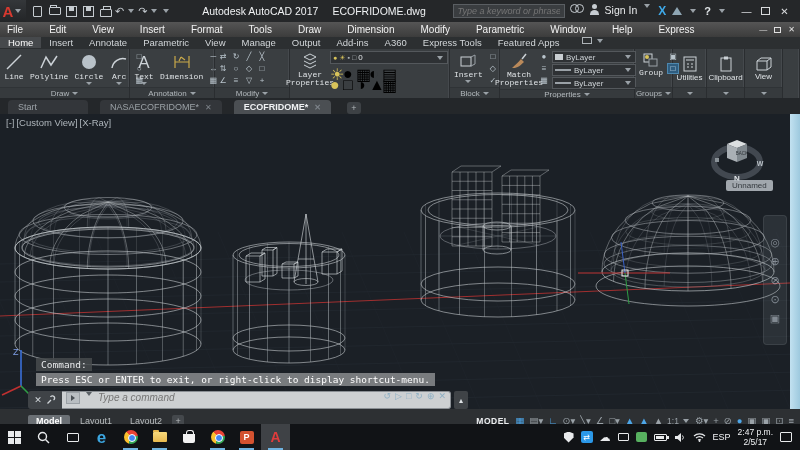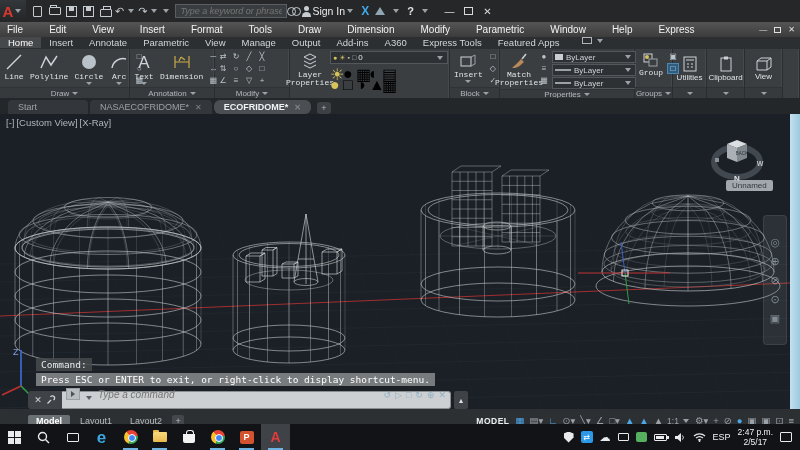--- a/index.html
+++ b/index.html
@@ -18,21 +18,21 @@
   .qi-page{width:9px;height:11px;border:1px solid #c6ccd1;border-radius:1px;}
   .qi-folder{width:12px;height:8px;border:1px solid #c6ccd1;border-radius:1px;position:relative;}
   .qi-folder::before{content:"";position:absolute;left:0;top:-3px;width:5px;height:2px;border:1px solid #c6ccd1;border-bottom:none;}
   .qi-save{width:11px;height:11px;border:1px solid #c6ccd1;position:relative;}
   .qi-save::before{content:"";position:absolute;left:2px;top:0;width:5px;height:4px;background:#c6ccd1;}
   .qi-print{width:12px;height:8px;border:1px solid #c6ccd1;border-radius:1px 1px 0 0;position:relative;margin-top:3px;}
   .qi-print::before{content:"";position:absolute;left:2px;top:-4px;width:6px;height:3px;border:1px solid #c6ccd1;border-bottom:none;}
   .qarr{color:#c6ccd1;font-size:11px;line-height:1;}
   .tinycaret{width:0;height:0;border-left:3px solid transparent;border-right:3px solid transparent;border-top:4px solid #9aa1a7;display:inline-block;margin:0 2px;}
   .tb-title{flex:1;display:flex;justify-content:center;gap:14px;color:#f0f2f4;}
-  .tb-search{display:flex;align-items:center;}
+  .tb-search{display:flex;align-items:flex-start;gap:5px;}
   .tb-search input{width:112px;height:14px;background:#3a3d40;border:1px solid #5a5e62;color:#cfd4d8;
     font-size:9px;font-style:italic;padding:0 4px;font-family:"Liberation Sans",sans-serif;}
   .binoc{width:14px;height:9px;position:relative;}
   .binoc::before,.binoc::after{content:"";position:absolute;top:0;width:7px;height:7px;border:1.5px solid #c6ccd1;border-radius:50%;}
   .binoc::before{left:0;} .binoc::after{right:0;}
   .person{width:11px;height:11px;position:relative;}
   .person::before{content:"";position:absolute;left:3px;top:0;width:5px;height:5px;border-radius:50%;background:#c6ccd1;}
   .person::after{content:"";position:absolute;left:1px;top:6px;width:9px;height:5px;border-radius:5px 5px 0 0;background:#c6ccd1;}
   .tb-right{display:flex;align-items:center;gap:6px;padding:0 6px;}
   .x-icon{color:#3fa9e8;font-weight:bold;font-size:12px;}
@@ -87,24 +87,24 @@
   .propcombos{display:flex;flex-direction:column;gap:1px;}
   .propcombo{display:flex;align-items:center;height:12px;width:84px;background:#2e3134;border:1px solid #54585c;padding:0 2px;gap:3px;color:#cfd4d8;font-size:8px;}
   .propcombo .sw{width:8px;height:6px;background:#c9ced2;}
   .propcombo .lw{width:16px;height:2px;background:#9aa1a7;}
   .propcombo .txt{flex:1;}
   .collpanel .panel-body{flex-direction:column;align-items:center;justify-content:center;gap:1px;color:#dfe3e6;font-size:8px;}
 
   
   .filetabs{position:absolute;left:0;top:98px;width:800px;height:16px;background:#24272a;display:flex;align-items:flex-end;font-size:9px;}
   .ftab{height:14px;display:flex;align-items:center;gap:6px;padding:0 10px;color:#9ba1a6;background:#33363a;
-    border-radius:4px 4px 0 0;margin-right:2px;}
+    border-radius:4px 4px 0 0;margin-right:12px;}
   .ftab.start{margin-left:8px;width:80px;}
   .ftab .fx{font-size:8px;color:#7d838a;}
-  .ftab.active{background:#4b4f53;color:#f0f2f4;font-weight:bold;border-radius:6px;}
+  .ftab.active{background:#4b4f53;color:#f0f2f4;font-weight:bold;}
   .ftab-add{width:14px;height:12px;border-radius:3px;background:#3d4145;color:#b2b8bc;display:flex;align-items:center;justify-content:center;font-size:9px;margin-left:4px;}
 
   
   .canvas{position:absolute;left:0;top:114px;width:800px;height:295px;background:#1b2026;overflow:hidden;}
   .canvas svg.cadsvg{position:absolute;left:0;top:0;}
   .vpctl{position:absolute;left:6px;top:3px;display:flex;gap:2px;color:#aeb5bb;font-size:9.5px;z-index:5;}
   .viewcube{position:absolute;left:710px;top:18px;z-index:5;}
   .vc-name{position:absolute;left:726px;top:66px;background:rgba(185,192,197,0.85);color:#34393e;
     font-size:8px;padding:1px 6px;border-radius:2px;z-index:5;}
   .navbar{position:absolute;left:763px;top:101px;width:24px;height:130px;background:rgba(130,140,150,0.16);
@@ -115,21 +115,21 @@
   .bluestrip{position:absolute;left:790px;top:114px;width:10px;height:295px;
     background:linear-gradient(90deg,#c2e1f0,#9dc9de);z-index:6;}
   .cmdhist{position:absolute;left:36px;top:244px;z-index:5;font-family:"DejaVu Sans Mono",monospace;font-size:9.5px;}
   .cmdhist .h1{display:inline-block;background:rgba(70,75,78,0.85);color:#e8eaec;padding:1px 5px;}
   .cmdhist .h2{display:block;background:rgba(128,131,134,0.92);color:#fff;padding:1px 5px;margin-top:2px;white-space:nowrap;}
 
   
   .cmdbar{position:absolute;left:28px;top:391px;width:440px;height:18px;z-index:8;display:flex;align-items:stretch;}
   .cmd-left{width:34px;background:#3f4347;border-radius:3px 0 0 3px;display:flex;align-items:center;justify-content:center;gap:4px;color:#cfd4d8;font-size:9px;}
   .cmd-main{flex:1;background:#cdd0d2;border:1px solid #8a8f94;border-left:none;border-radius:0 3px 3px 0;
-    display:flex;align-items:flex-end;padding:8px 4px;gap:4px;}
+    display:flex;align-items:flex-start;padding:0 4px;gap:4px;}
   .cmd-chip{width:14px;height:12px;background:#b9bec2;border:1px solid #9aa0a5;display:flex;align-items:center;justify-content:center;}
   .cmd-chip .tri{width:0;height:0;border-top:3px solid transparent;border-bottom:3px solid transparent;border-left:4px solid #4a5055;}
   .cmd-main input{flex:1;border:none;background:transparent;outline:none;font-style:italic;
     font-size:10px;color:#4a4f54;font-family:"Liberation Sans",sans-serif;}
   .cmd-cluster [data-bind-list]{display:flex;gap:4px;}
   .cmd-cluster [data-bind-list] span{color:#8fb0c4;font-size:9px;line-height:1;}
   .cmd-up{width:14px;background:#3f4347;border-radius:2px;margin-left:3px;display:flex;align-items:center;justify-content:center;color:#dfe3e6;font-size:8px;}
 
   
   .statusbar{position:absolute;left:0;top:409px;width:800px;height:23px;background:#2d3033;display:flex;align-items:center;font-size:9px;}
@@ -202,20 +202,24 @@
           <span class="qi-save"></span>
         </span>
       <span class="qi">
           <span class="qi-print"></span>
         </span>
       <span class="qarr" data-bind="glyphs.undo">↶</span>
       <span class="tinycaret"></span>
       <span class="qarr" data-bind="glyphs.redo">↷</span>
       <span class="tinycaret"></span>
       <span class="tinycaret"></span>
+    </div>
+    <div class="tb-title">
+      <span data-bind="titlebar.app">Autodesk AutoCAD 2017</span>
+      <span data-bind="titlebar.doc">ECOFRIDOME.dwg</span>
     </div>
     <div class="tb-search">
       <input type="text" placeholder="Type a keyword or phrase" style="">
       <span class="binoc"></span>
       <span class="person"></span>
       <span data-bind="titlebar.sign_in">Sign In</span>
       <span class="tinycaret"></span>
     </div>
     <div class="tb-right">
       <span class="x-icon" data-bind="glyphs.exchange">X</span>

